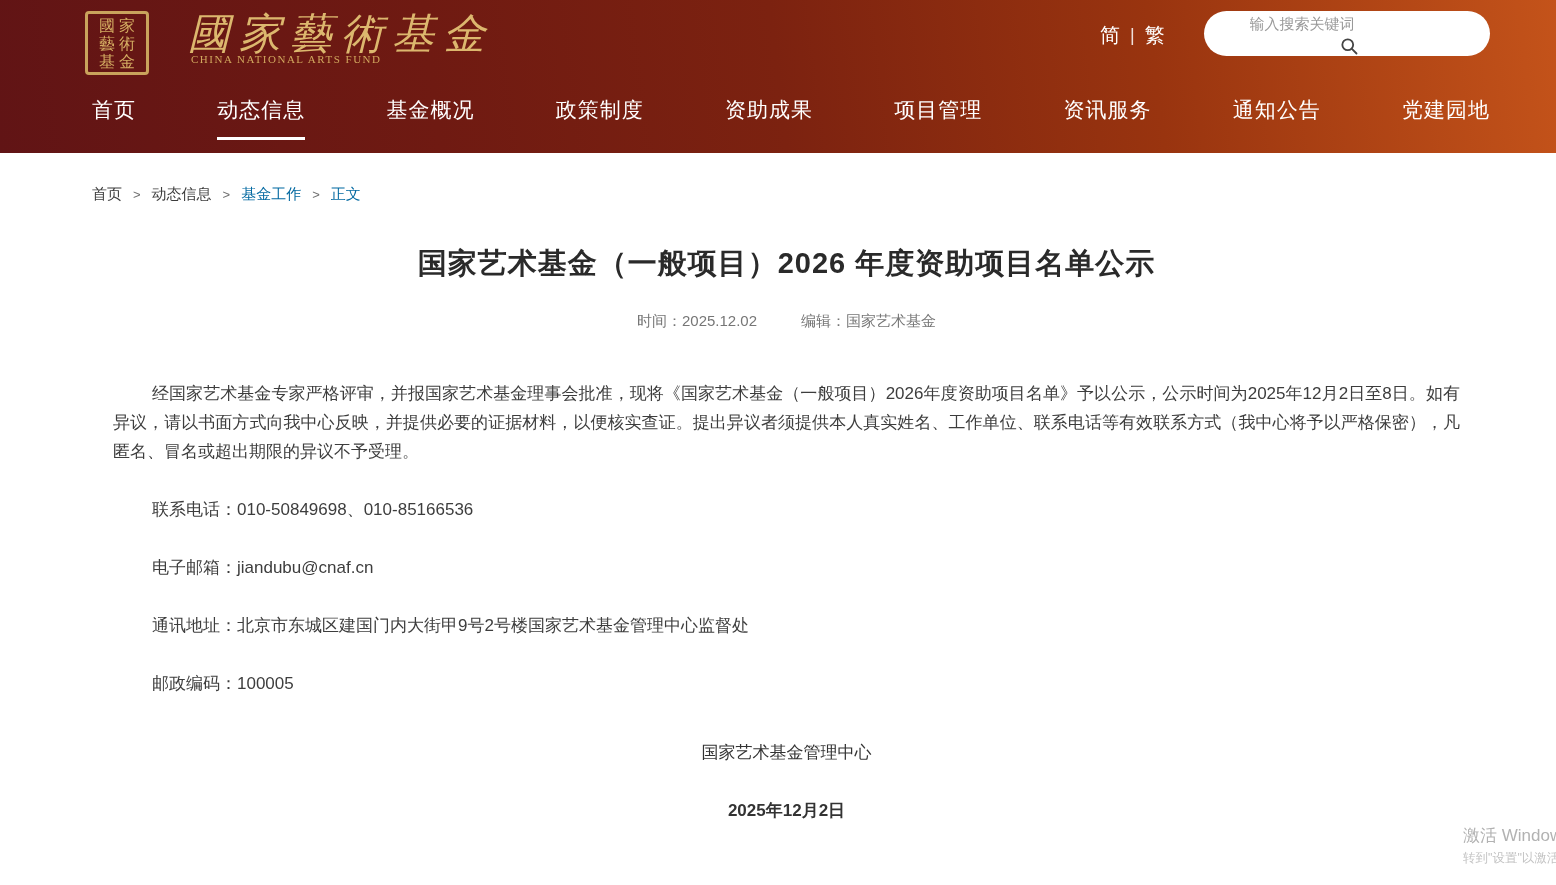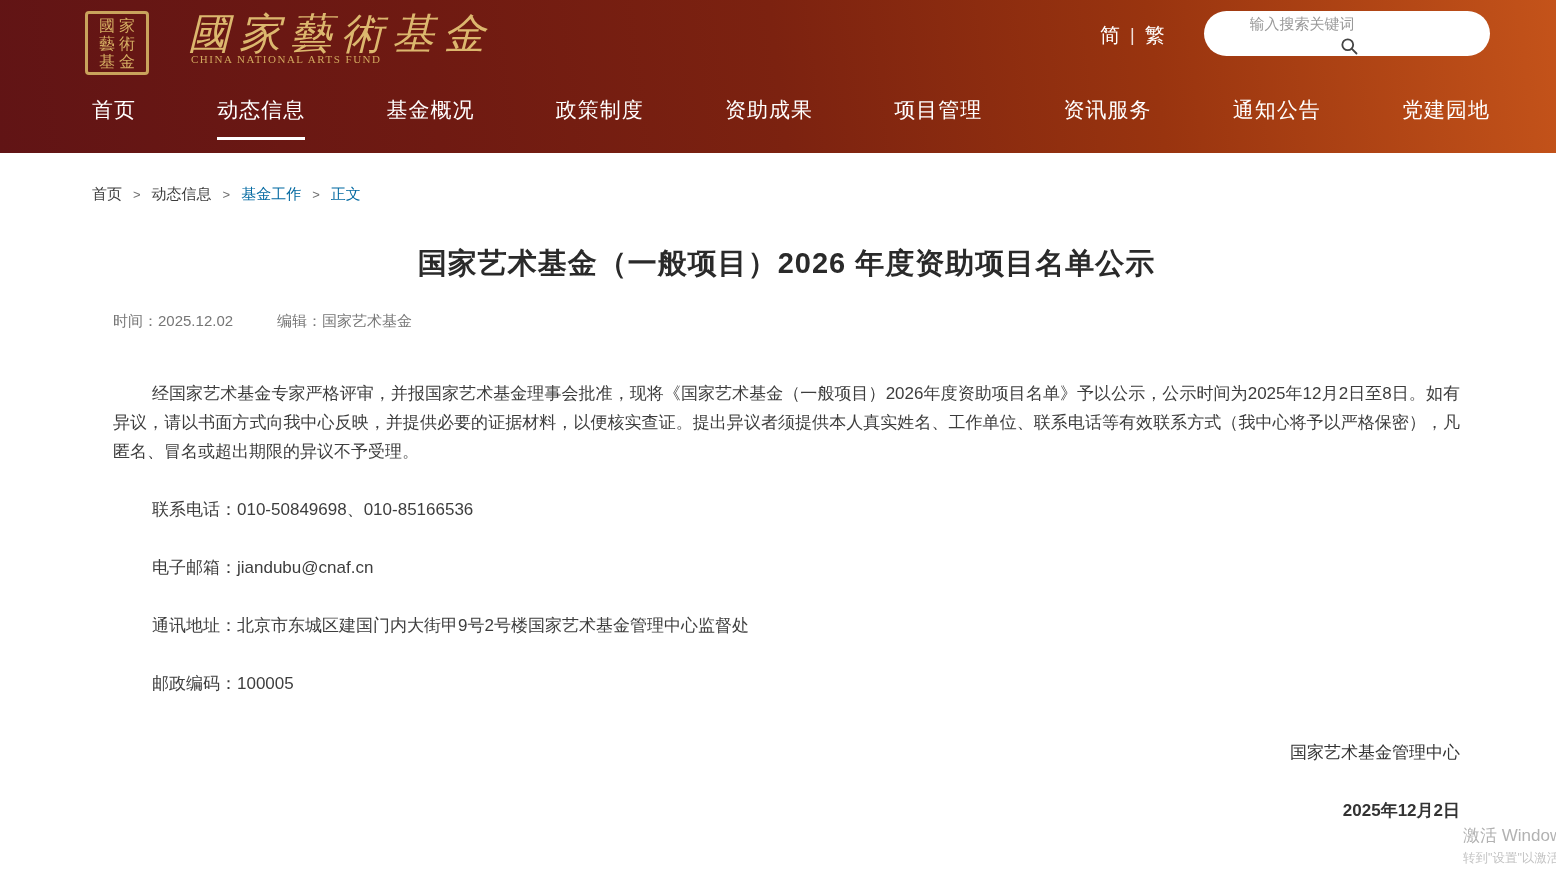--- a/index.html
+++ b/index.html
@@ -64,29 +64,29 @@
   .crumb.link { color:#0369a1; }
   .crumb-sep { color:#707070; font-size:13px; }
 
   
   .article { padding:0 96px 0 113px; }
   .article-title {
     margin-top:40px; text-align:center; font-size:29px; font-weight:700;
     color:#2a2a2a; letter-spacing:1px;
   }
   .article-meta {
-    margin-top:28px; display:flex; gap:44px;
+    margin-top:28px; display:flex; justify-content:center; gap:44px;
     font-size:15px; color:#767676;
   }
   .article-body { margin-top:48px; }
   .article-body p {
     font-size:17px; line-height:29px; color:#3d3d3d; text-indent:39px;
     text-align:justify; margin-bottom:29px;
   }
-  .signature-block { margin-top:44px; text-align:right; font-size:17px; color:#333; }
+  .signature-block { margin-top:44px; text-align:center; font-size:17px; color:#333; }
   .signature-block .sig-line { line-height:22px; }
   .signature-block .sig-date { margin-top:36px; line-height:22px;font-weight:bold; }
 
   
   .watermark { position:absolute; left:1463px; top:824px; white-space:nowrap; pointer-events:none; }
   .watermark .wm-line1 { font-size:17px; color:#b2b2b2; }
   .watermark .wm-line2 { font-size:12.5px; color:#c3c3c3; margin-top:3px; }
 </style>
 </head>
 <body>

